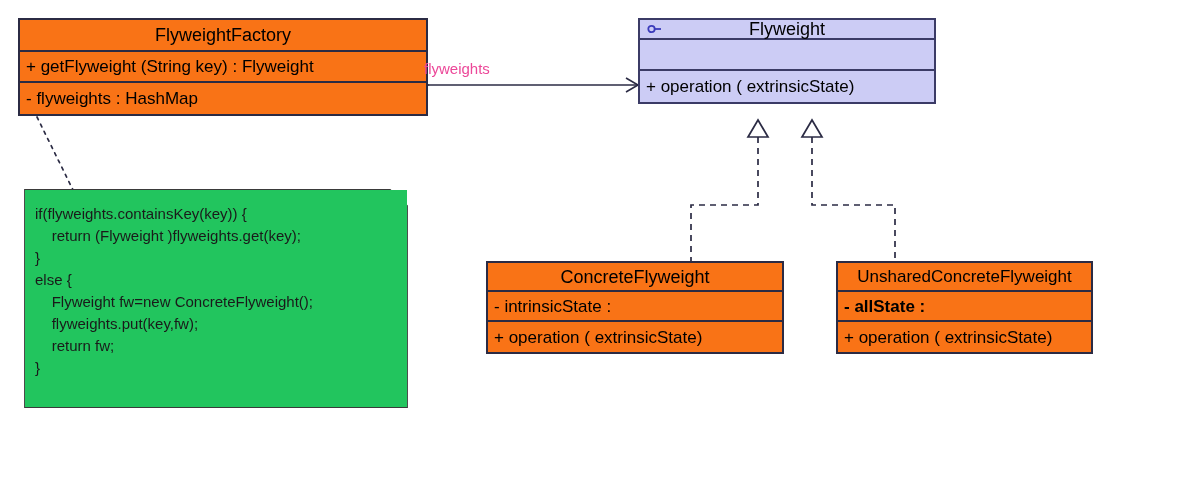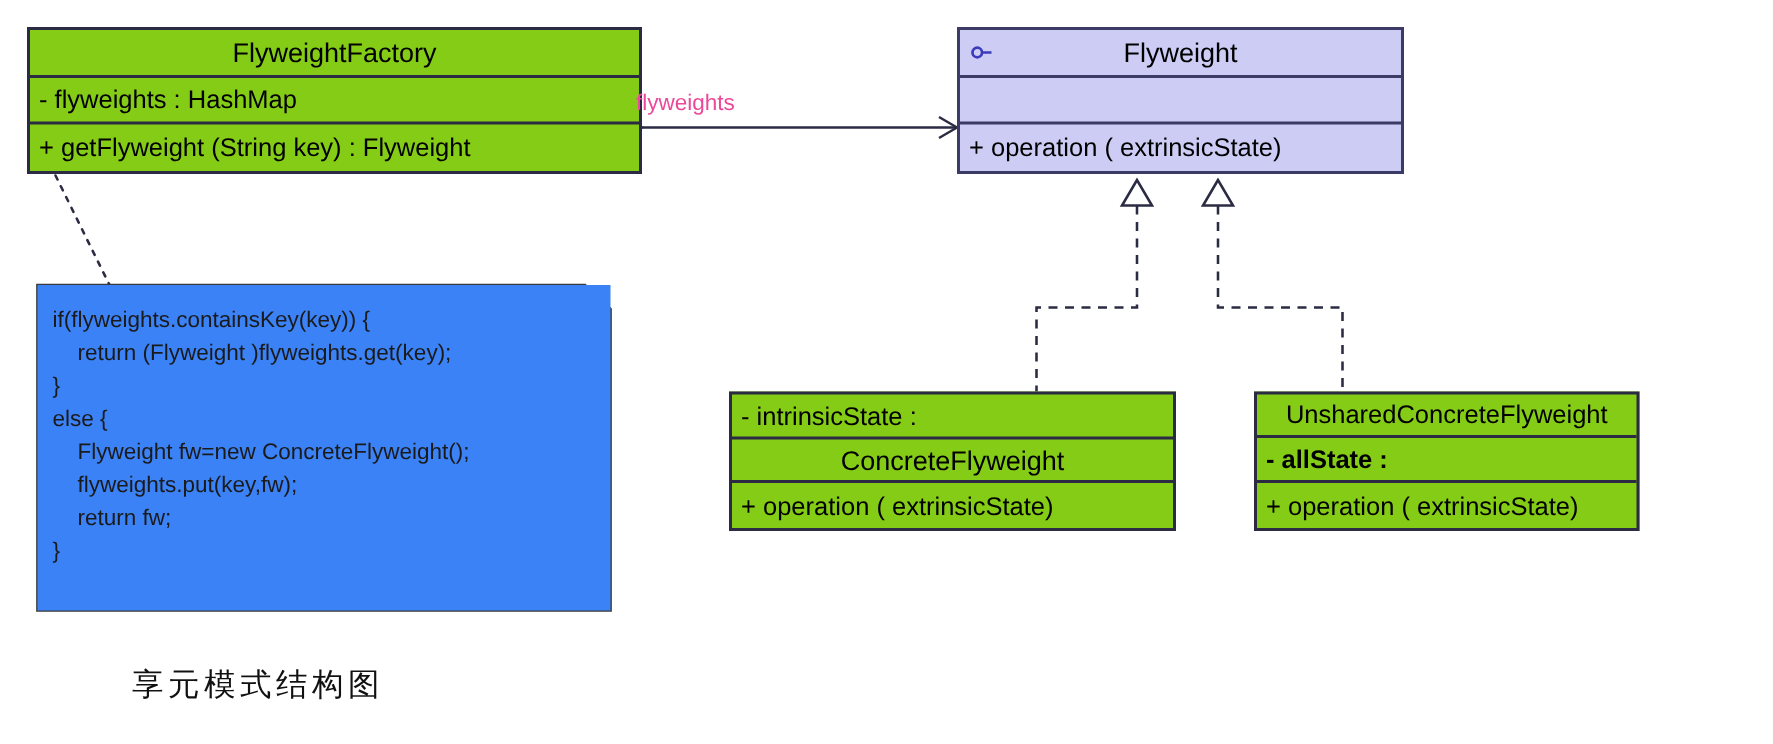--- a/index.html
+++ b/index.html
@@ -26,21 +26,21 @@
     width: 1182px;
     height: 496px;
     pointer-events: none;
   }
 
   
   .uml-class {
     position: absolute;
     box-sizing: border-box;
     border: 2px solid #2b2b44;
-    background: #84cc16;
+    background: #f97316;
     z-index: 3;
   }
   .uml-class.iface {
     background: #ccccf5;
     border-color: #3b3b66;
   }
   .uml-row {
     box-sizing: border-box;
     display: flex;
     align-items: center;
@@ -75,21 +75,21 @@
     display: block;
   }
   .uml-row.title {
     position: relative;
   }
 
   
   .uml-note {
     position: absolute;
     box-sizing: border-box;
-    background: #3b82f6;
+    background: #22c55e;
     z-index: 3;
   }
   .note-code {
     position: absolute;
     left: 10px;
     top: 13px;
     right: 6px;
     margin: 0;
     font-family: "Liberation Sans", sans-serif;
     font-size: 15px;
@@ -147,26 +147,26 @@
     </g>
 
     <g>
       <path d="M 25,190 L 390,190 L 407,206 L 407,407 L 25,407 Z" fill="#ffffff" stroke="#3a3a3a" stroke-width="1.8"></path>
       <path d="M 390,190 L 390,206 L 407,206" fill="none" stroke="#3a3a3a" stroke-width="1.8"></path>
     </g>
   </svg>
 
   <div class="uml-class" id="cls-flyweight-factory" style="left:18px; top:18px; width:410px;">
     <div class="uml-row title" style="height:32px;">FlyweightFactory</div>
+    <div class="uml-row" style="height:31px;">+ getFlyweight (String key) : Flyweight</div>
     <div class="uml-row" style="height:31px;">- flyweights : HashMap</div>
-    <div class="uml-row" style="height:31px;">+ getFlyweight (String key) : Flyweight</div>
   </div>
 
   <div class="uml-class iface" id="cls-flyweight" style="left:638px; top:18px; width:298px;">
-    <div class="uml-row title" style="height:32px;">
+    <div class="uml-row title" style="height:20px;">
       <svg class="iface-marker" viewBox="0 0 16 10">
         <circle cx="4.5" cy="5" r="3.2" fill="none" stroke="#3b3bbb" stroke-width="1.8"></circle>
         <line x1="7.7" y1="5" x2="14" y2="5" stroke="#3b3bbb" stroke-width="1.8"></line>
       </svg>
       <span>Flyweight</span>
     </div>
     <div class="uml-row empty" style="height:31px;"></div>
     <div class="uml-row" style="height:31px;">+ operation ( extrinsicState)</div>
   </div>
 
@@ -177,26 +177,25 @@
     return (Flyweight )flyweights.get(key);
 }
 else {
     Flyweight fw=new ConcreteFlyweight();
     flyweights.put(key,fw);
     return fw;
 }</pre>
   </div>
 
   <div class="uml-class" id="cls-concrete-flyweight" style="left:486px; top:261px; width:298px;">
+    <div class="uml-row title" style="height:29px;">ConcreteFlyweight</div>
     <div class="uml-row" style="height:30px;">- intrinsicState :</div>
-    <div class="uml-row title" style="height:29px;">ConcreteFlyweight</div>
     <div class="uml-row" style="height:30px;">+ operation ( extrinsicState)</div>
   </div>
 
   <div class="uml-class" id="cls-unshared-concrete-flyweight" style="left:836px; top:261px; width:257px;">
     <div class="uml-row title" style="height:29px; font-size:17px;">UnsharedConcreteFlyweight</div>
     <div class="uml-row" style="height:30px;font-weight:bold;">- allState :</div>
     <div class="uml-row" style="height:30px;">+ operation ( extrinsicState)</div>
   </div>
 
-  <div class="caption" style="left:88px; top:442px;">享元模式结构图</div>
 
 </div>
 
 </body></html>

